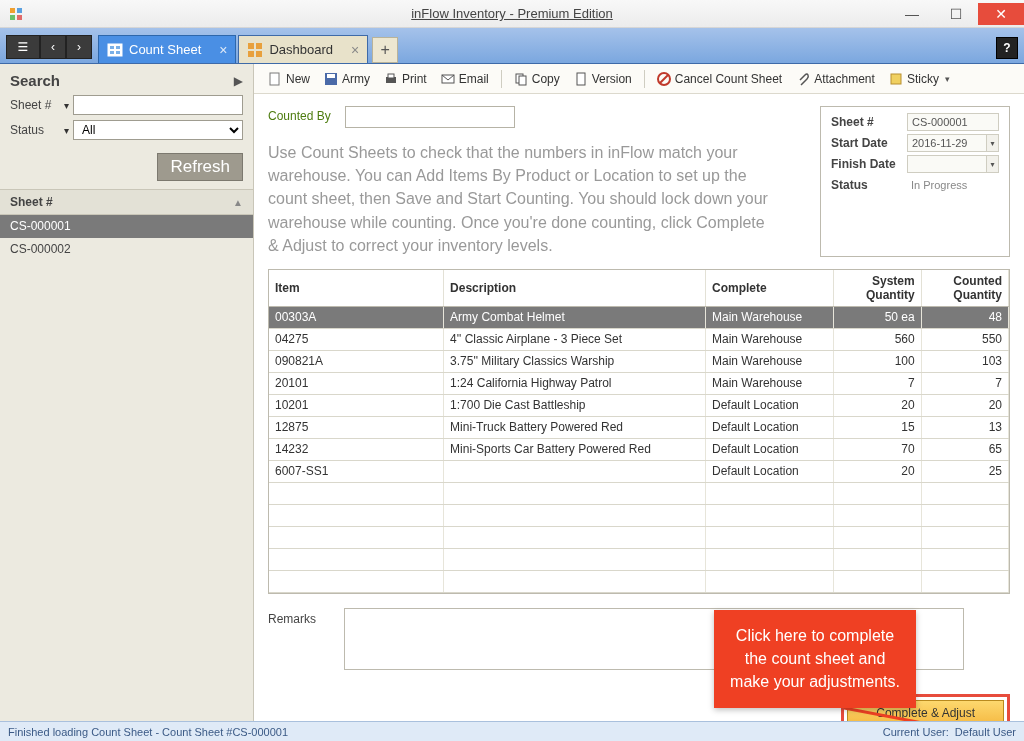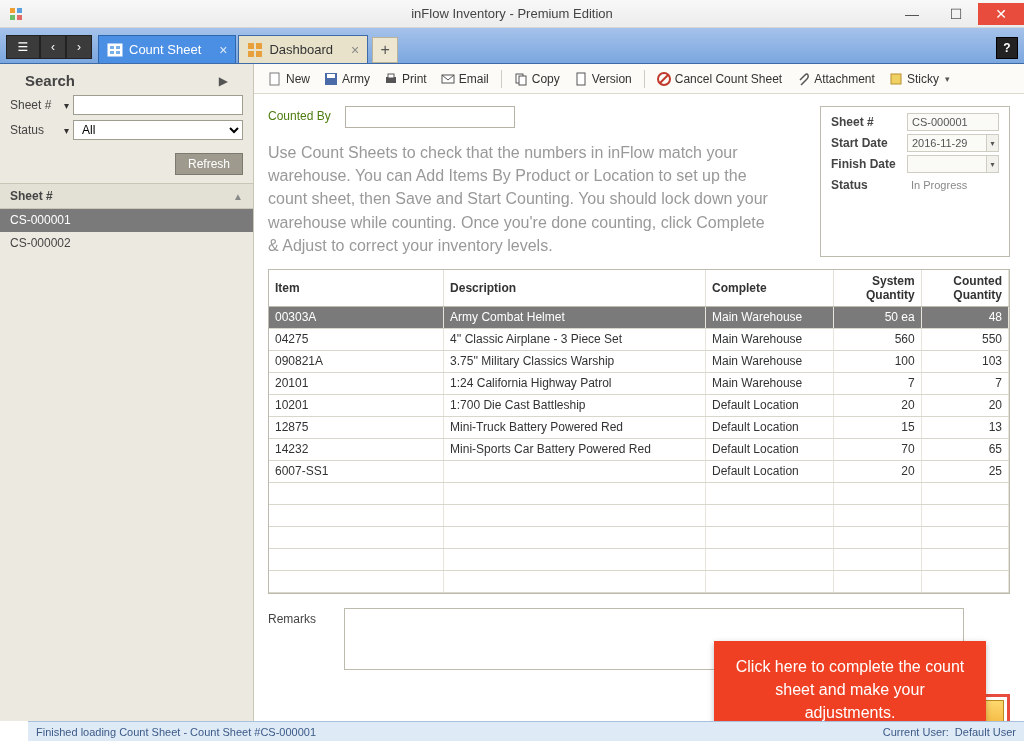--- a/index.html
+++ b/index.html
@@ -1,21 +1,21 @@
 <!DOCTYPE html>
 <html><head>
 <meta charset="utf-8">
 <style>
 * { box-sizing: border-box; margin: 0; padding: 0; }
 body { font-family: "Segoe UI", Tahoma, Arial, sans-serif; font-size: 12px; background: #fff; width: 1024px; height: 741px; overflow: hidden; position: relative; }
 
 
 .titlebar { height: 28px; background: linear-gradient(#f8f8f8,#ececec); border-bottom: 1px solid #d6d6d6; display: flex; align-items: center; position: relative; }
 .titlebar .logo { width: 16px; height: 16px; margin: 0 8px; display:inline-block; }
-.titlebar .title { position: absolute; left: 50%; transform: translateX(-50%); color: #444; font-size: 13px; }
+.titlebar .title { position: absolute; left: 50%; transform: translateX(-50%); color: #444; font-size: 13px; text-decoration: underline; }
 .winbtns { margin-left: auto; display: flex; }
 .winbtn { width: 44px; height: 22px; display: flex; align-items: center; justify-content: center; font-family: Arial; font-size: 14px; color: #555; }
 .winbtn.close { background: #e74c3c; color: #fff; width: 46px; }
 
 
 .tabstrip { height: 36px; background: linear-gradient(#a5c2ea,#7ba7df); display: flex; align-items: flex-end; padding: 0 6px; gap: 0; border-bottom: 1px solid #3e6aa8; }
 .navgroup { display:flex; align-items:center; margin-bottom:4px; margin-right:6px; }
 .navbtn { background:#3b3b3b; color:#fff; border:1px solid #222; width:26px; height:24px; display:flex; align-items:center; justify-content:center; font-size:12px;}
 .hamb { width:34px; }
 .tab { height: 28px; display:flex; align-items:center; padding: 0 8px; border: 1px solid #3e6aa8; border-bottom: none; margin-right: 2px; font-size: 13px; color:#333; position:relative; }
@@ -23,30 +23,30 @@
 .tab.inactive { background: #e8e2ca; }
 .tab .ticon { width:16px; height:16px; margin-right:6px; display:inline-block; }
 .tab .tclose { margin-left: 18px; color:#888; font-size:14px; }
 .tab.active .tclose { color: #dfe9f7; }
 .newtab { width:26px; height:26px; background:#ede7d1; border:1px solid #b9b39a; display:flex; align-items:center; justify-content:center; color:#555; font-size:16px; margin-bottom:0; margin-left:2px;}
 .helpbtn { margin-left:auto; margin-bottom:4px; width:22px; height:22px; background:#222; color:#fff; display:flex; align-items:center; justify-content:center; font-weight:bold; border:1px solid #000; }
 
 
 .main { display:flex; height: calc(741px - 28px - 36px - 20px); }
 .sidebar { width: 254px; background:#eceae0; border-right:1px solid #c9c6b8; display:flex; flex-direction:column; }
-.search-hdr { padding: 8px 25px 6px; display:flex; align-items:center; }
+.search-hdr { padding: 8px 10px 6px; display:flex; align-items:center; }
 .search-hdr h3 { font-size:15px; color:#444; font-weight:bold; }
 .search-hdr .arrow { margin-left:auto; color:#555; font-size:12px; }
 .filters { padding: 0 10px 8px; }
 .frow { display:flex; align-items:center; margin-bottom:5px; }
 .frow label { width:52px; color:#444; }
 .frow .dd { font-size:10px; color:#333; margin-left:2px; margin-right:4px;}
 .frow input, .frow select { flex:1; height:20px; border:1px solid #9f9c90; background:#fff; font-size:12px; padding:0 4px; }
 .refresh-row { display:flex; justify-content:flex-end; padding: 0 10px 8px; }
-.btn-refresh { background:#9e9a8e; color:#fff; border:1px solid #7c796f; padding:3px 12px; font-size:12px; }
+.btn-refresh { background:#9e9a8e; color:#fff; border:1px solid #7c796f; padding:3px 12px; font-size:17px; }
 .list-hdr { background:#e3e1d6; border-top:1px solid #c9c6b8; border-bottom:1px solid #c9c6b8; padding:5px 10px; color:#444; font-weight:bold; display:flex; align-items:center; }
 .list-hdr .sort { margin-left:auto; color:#888; font-size:10px; }
 .sheet-list { flex:1; overflow:auto; background:#eceae0; }
 .sheet-item { padding:4px 10px; color:#444; border-bottom:1px solid transparent; }
 .sheet-item.selected { background:#7a7a7a; color:#fff; }
 
 
 .content { flex:1; display:flex; flex-direction:column; background:#fff; }
 .toolbar { height:30px; border-bottom:1px solid #dcd9cd; display:flex; align-items:center; padding:0 8px; gap:2px; background:#fcfbf7; }
 .tbtn { display:flex; align-items:center; padding: 3px 6px; color:#333; gap:4px; border-radius:2px; }
@@ -84,24 +84,24 @@
 
 
 .bottombar { display:flex; align-items:center; margin-top:10px; }
 .addbtn { display:flex; }
 .addbtn button { background:linear-gradient(#f4f2e9,#e2dfd1); border:1px solid #a6a397; padding:4px 18px; color:#333;margin-top:41px; }
 .addbtn .split { width:20px; padding:4px 0; display:flex; align-items:center; justify-content:center; border-left:none; }
 .complete-wrap { margin-left:auto; border:3px solid #e74c3c; padding:3px; }
 .complete { background:linear-gradient(#fdd86e,#f5b942); border:1px solid #b98a1e; padding:5px 28px; color:#333; font-size:12px; }
 
 
-.callout { position:absolute; left:460px; top:547px; width:272px; background:#ef4023; color:#fff; padding:14px 16px; text-align:center; font-size:16px; line-height:1.45; z-index:50; box-shadow:0 2px 6px rgba(0,0,0,.25); }
-
-
-.statusbar { height:20px; background:#dfeaf7; border-top:1px solid #a9c0dd; display:flex; align-items:center; padding:0 8px; color:#3b5a86; font-size:11px;margin-left:28px; }
+.callout { position:absolute; left:460px; top:516px; width:202px; background:#ef4023; color:#fff; padding:14px 16px; text-align:center; font-size:16px; line-height:1.45; z-index:50; box-shadow:0 2px 6px rgba(0,0,0,.25); }
+
+
+.statusbar { height:20px; background:#dfeaf7; border-top:1px solid #a9c0dd; display:flex; align-items:center; padding:0 8px; color:#3b5a86; font-size:11px; }
 .statusbar .right { margin-left:auto; }
 
 
 .svgico { width:14px; height:14px; }
 </style>
 </head>
 <body>
 
 <div class="titlebar">
   <span class="logo">

